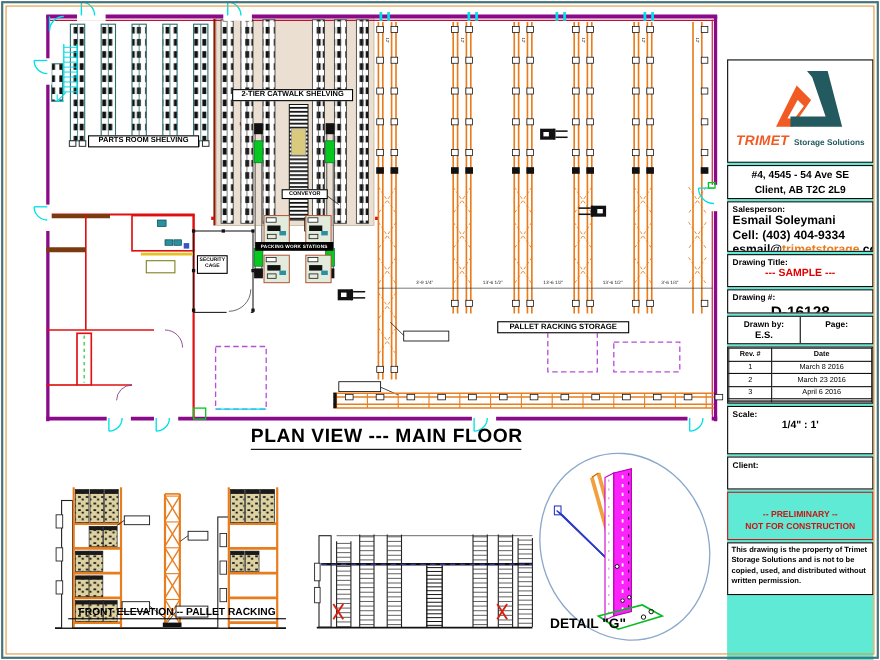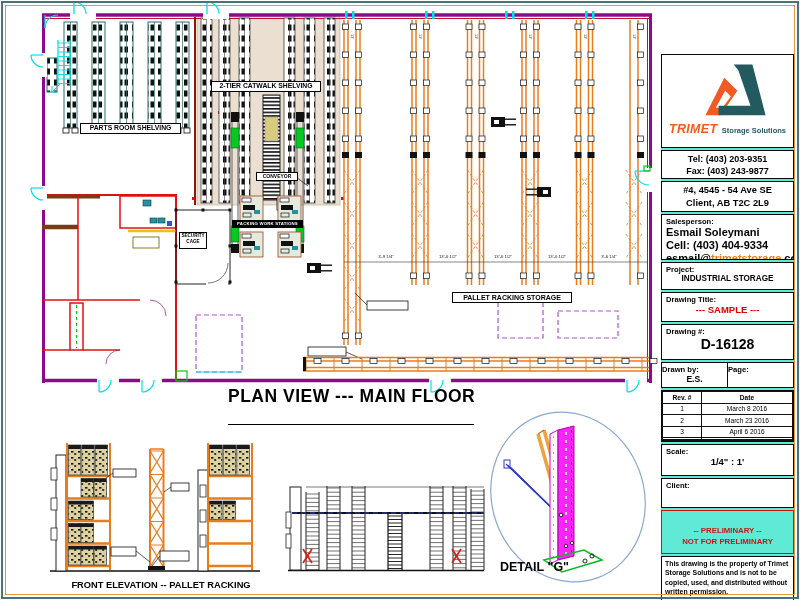--- a/index.html
+++ b/index.html
@@ -3,21 +3,21 @@
 <meta charset="utf-8">
 <style>
   html,body{margin:0;padding:0;background:#fff;font-family:"Liberation Sans",sans-serif;}
   .page{position:relative;width:800px;height:600px;background:#fff;overflow:hidden;}
   .outer-frame{position:absolute;inset:1px;border:2px solid #46747c;pointer-events:none;z-index:5;}
   .inner-frame{position:absolute;inset:5px;border:1px solid #e09a3c;pointer-events:none;z-index:5;}
   #plan-svg{position:absolute;left:0;top:0;z-index:1;}
   .plan-label{position:absolute;z-index:2;border:1px solid #000;background:#fff;font-weight:bold;text-align:center;color:#000;line-height:1.3;white-space:nowrap;overflow:hidden;}
   .bar-label{position:absolute;z-index:2;background:#000;color:#fff;font-weight:bold;text-align:center;white-space:nowrap;overflow:hidden;}
   .free-label{position:absolute;z-index:2;font-weight:bold;color:#000;text-align:center;white-space:nowrap;}
-  .underline{border-bottom:1.5px solid #000;padding-bottom:17px;}
+  .underline{border-bottom:1.5px solid #000;padding-bottom:1px;}
   .dim{position:absolute;z-index:2;font-size:4.3px;color:#222;text-align:center;background:transparent;white-space:nowrap;}
   .two-line{line-height:1.4;}
   
   .title-block{position:absolute;left:661px;top:12px;width:133px;height:584px;display:flex;flex-direction:column;gap:2px;z-index:3;background:#5eead4;margin-top:42px;}
   .tb-box{border:1.6px solid #0a0a0a;background:#fff;box-sizing:border-box;flex:none;overflow:hidden;}
   .tb-lab{font-size:7.6px;font-weight:bold;padding:2px 0 0 4px;text-align:left;color:#000;}
   .tb-val{text-align:center;font-weight:bold;color:#000;}
   #tb-logo{height:94px;text-align:center;}
   #tb-logo svg{display:block;margin:2px auto 0 auto;}
   .brand{text-align:center;white-space:nowrap;}
@@ -27,33 +27,33 @@
   #tb-address{height:31px;text-align:center;font-size:9.3px;font-weight:bold;padding-top:2px;line-height:1.35;}
   #tb-sales{height:46px;line-height:1.2;}
   .tb-sales-line{font-size:11px;font-weight:bold;padding-left:4px;color:#000;}
   .email-domain{color:#e87d1e;}
   #tb-project{height:28px;}
   #tb-project .tb-val{font-size:8.2px;}
   #tb-job{height:32px;}
   #tb-job .tb-val{font-size:12px;}
   #tb-dtitle{height:30px;}
   #tb-dtitle .tb-val{font-size:9.5px;color:#e00000;}
-  #tb-dnum{height:36px;}
+  #tb-dnum{height:22px;}
   #tb-dnum .tb-val{font-size:14px;}
   #tb-drawn{height:26px;display:flex;}
   .tb-cell{flex:1;box-sizing:border-box;}
   .tb-cell.first{border-right:1.6px solid #0a0a0a;}
-  .tb-cell .tb-lab{text-align:left;padding-left:0;}
+  .tb-cell .tb-lab{text-align:center;padding-left:0;}
   .tb-cell .tb-val{font-size:8.6px;}
   #tb-rev{height:52px;padding:0;}
   #tb-rev table{width:100%;height:100%;border-collapse:collapse;font-size:6.6px;}
   #tb-rev th,#tb-rev td{border:1px solid #111;text-align:center;padding:0;color:#000;}
   #tb-rev th{font-weight:bold;}
   .rev-col-num{width:30%;}
-  #tb-scale{height:32px;}
+  #tb-scale{height:44px;}
   #tb-scale .tb-val{font-size:9.5px;}
   #tb-client{height:30px;}
   #tb-stamp{height:28px;border:1.6px solid #cc1414;color:#cc1414;text-align:center;font-weight:bold;font-size:7.8px;padding-top:14px;line-height:1.45;}
   #tb-disc{height:48px;font-size:6.9px;font-weight:600;color:#000;padding:2px 3px;line-height:1.35;text-align:left;}
 </style>
 </head>
 <body>
 
 <div class="page">
   <svg id="plan-svg" width="800" height="600">
@@ -719,52 +719,44 @@
   </div>
   <div class="bar-label" style="left:232px;top:220px;width:71px;height:8px;font-size:4.3px;line-height:8px;letter-spacing:.2px;">PACKING WORK STATIONS</div>
 
   <div class="dim" style="left:366px;top:254px;width:40px;">3'-9 1/4"</div>
   <div class="dim" style="left:428px;top:254px;width:40px;">13'-6 1/2"</div>
   <div class="dim" style="left:483px;top:254px;width:40px;">13'-6 1/2"</div>
   <div class="dim" style="left:537px;top:254px;width:40px;">13'-6 1/2"</div>
   <div class="dim" style="left:589px;top:254px;width:40px;">3'-6 1/4"</div>
 
   <div class="free-label underline" style="left:228px;top:386px;width:246px;font-size:17.5px;letter-spacing:.5px;">PLAN VIEW  ---  MAIN FLOOR</div>
-  <div class="free-label underline" style="left:62px;top:580px;width:198px;font-size:9.3px;">FRONT ELEVATION -- PALLET RACKING</div>
+  <div class="free-label underline" style="left:62px;top:551px;width:198px;font-size:9.3px;">FRONT ELEVATION -- PALLET RACKING</div>
   <div class="free-label" style="left:500px;top:560px;width:92px;font-size:12.5px;text-align:left;">DETAIL "G"</div>
 
   <div class="title-block">
     <div class="tb-box" id="tb-logo">
       <svg width="92" height="62" viewBox="0 0 92 66">
         <polygon points="22,62 42,22 56,36 38,62" fill="#f15a22"></polygon>
         <polygon points="33,54 43,36 49,42 40,54" fill="#ffffff"></polygon>
         <polygon points="52,8 72,8 86,62 36,62 36,52 70,52 57,14" fill="#235a60"></polygon>
       </svg>
       <div class="brand">
         <span class="brand-primary">TRIMET</span>
         <span class="brand-secondary">Storage Solutions</span>
       </div>
     </div>
-    <div class="tb-box" id="tb-telfax">
-      <div>Tel: (403) 203-9351</div>
-      <div>Fax: (403) 243-9877</div>
-    </div>
     <div class="tb-box" id="tb-address">
       <div>#4, 4545 - 54 Ave SE</div>
       <div>Client, AB  T2C 2L9</div>
     </div>
     <div class="tb-box" id="tb-sales">
       <div class="tb-lab">Salesperson:</div>
       <div class="tb-sales-line">Esmail Soleymani</div>
       <div class="tb-sales-line">Cell: (403) 404-9334</div>
       <div class="tb-sales-line"><span>esmail@</span><span class="email-domain">trimetstorage</span><span>.com</span></div>
-    </div>
-    <div class="tb-box" id="tb-project">
-      <div class="tb-lab">Project:</div>
-      <div class="tb-val">INDUSTRIAL STORAGE</div>
     </div>
     <div class="tb-box" id="tb-dtitle">
       <div class="tb-lab">Drawing Title:</div>
       <div class="tb-val">--- SAMPLE ---</div>
     </div>
     <div class="tb-box" id="tb-dnum">
       <div class="tb-lab">Drawing #:</div>
       <div class="tb-val">D-16128</div>
     </div>
     <div class="tb-box" id="tb-drawn">
@@ -809,20 +801,20 @@
     </div>
     <div class="tb-box" id="tb-scale">
       <div class="tb-lab">Scale:</div>
       <div class="tb-val">1/4" : 1'</div>
     </div>
     <div class="tb-box" id="tb-client">
       <div class="tb-lab">Client:</div>
     </div>
     <div id="tb-stamp">
       <div>-- PRELIMINARY --</div>
-      <div>NOT FOR PRELIMINARY</div>
+      <div>NOT FOR CONSTRUCTION</div>
     </div>
     <div class="tb-box" id="tb-disc">This drawing is the property of Trimet Storage Solutions and is not to be copied, used, and distributed without written permission.</div>
   </div>
 
   <div class="outer-frame"></div>
   <div class="inner-frame"></div>
 </div>
 
 </body></html>

